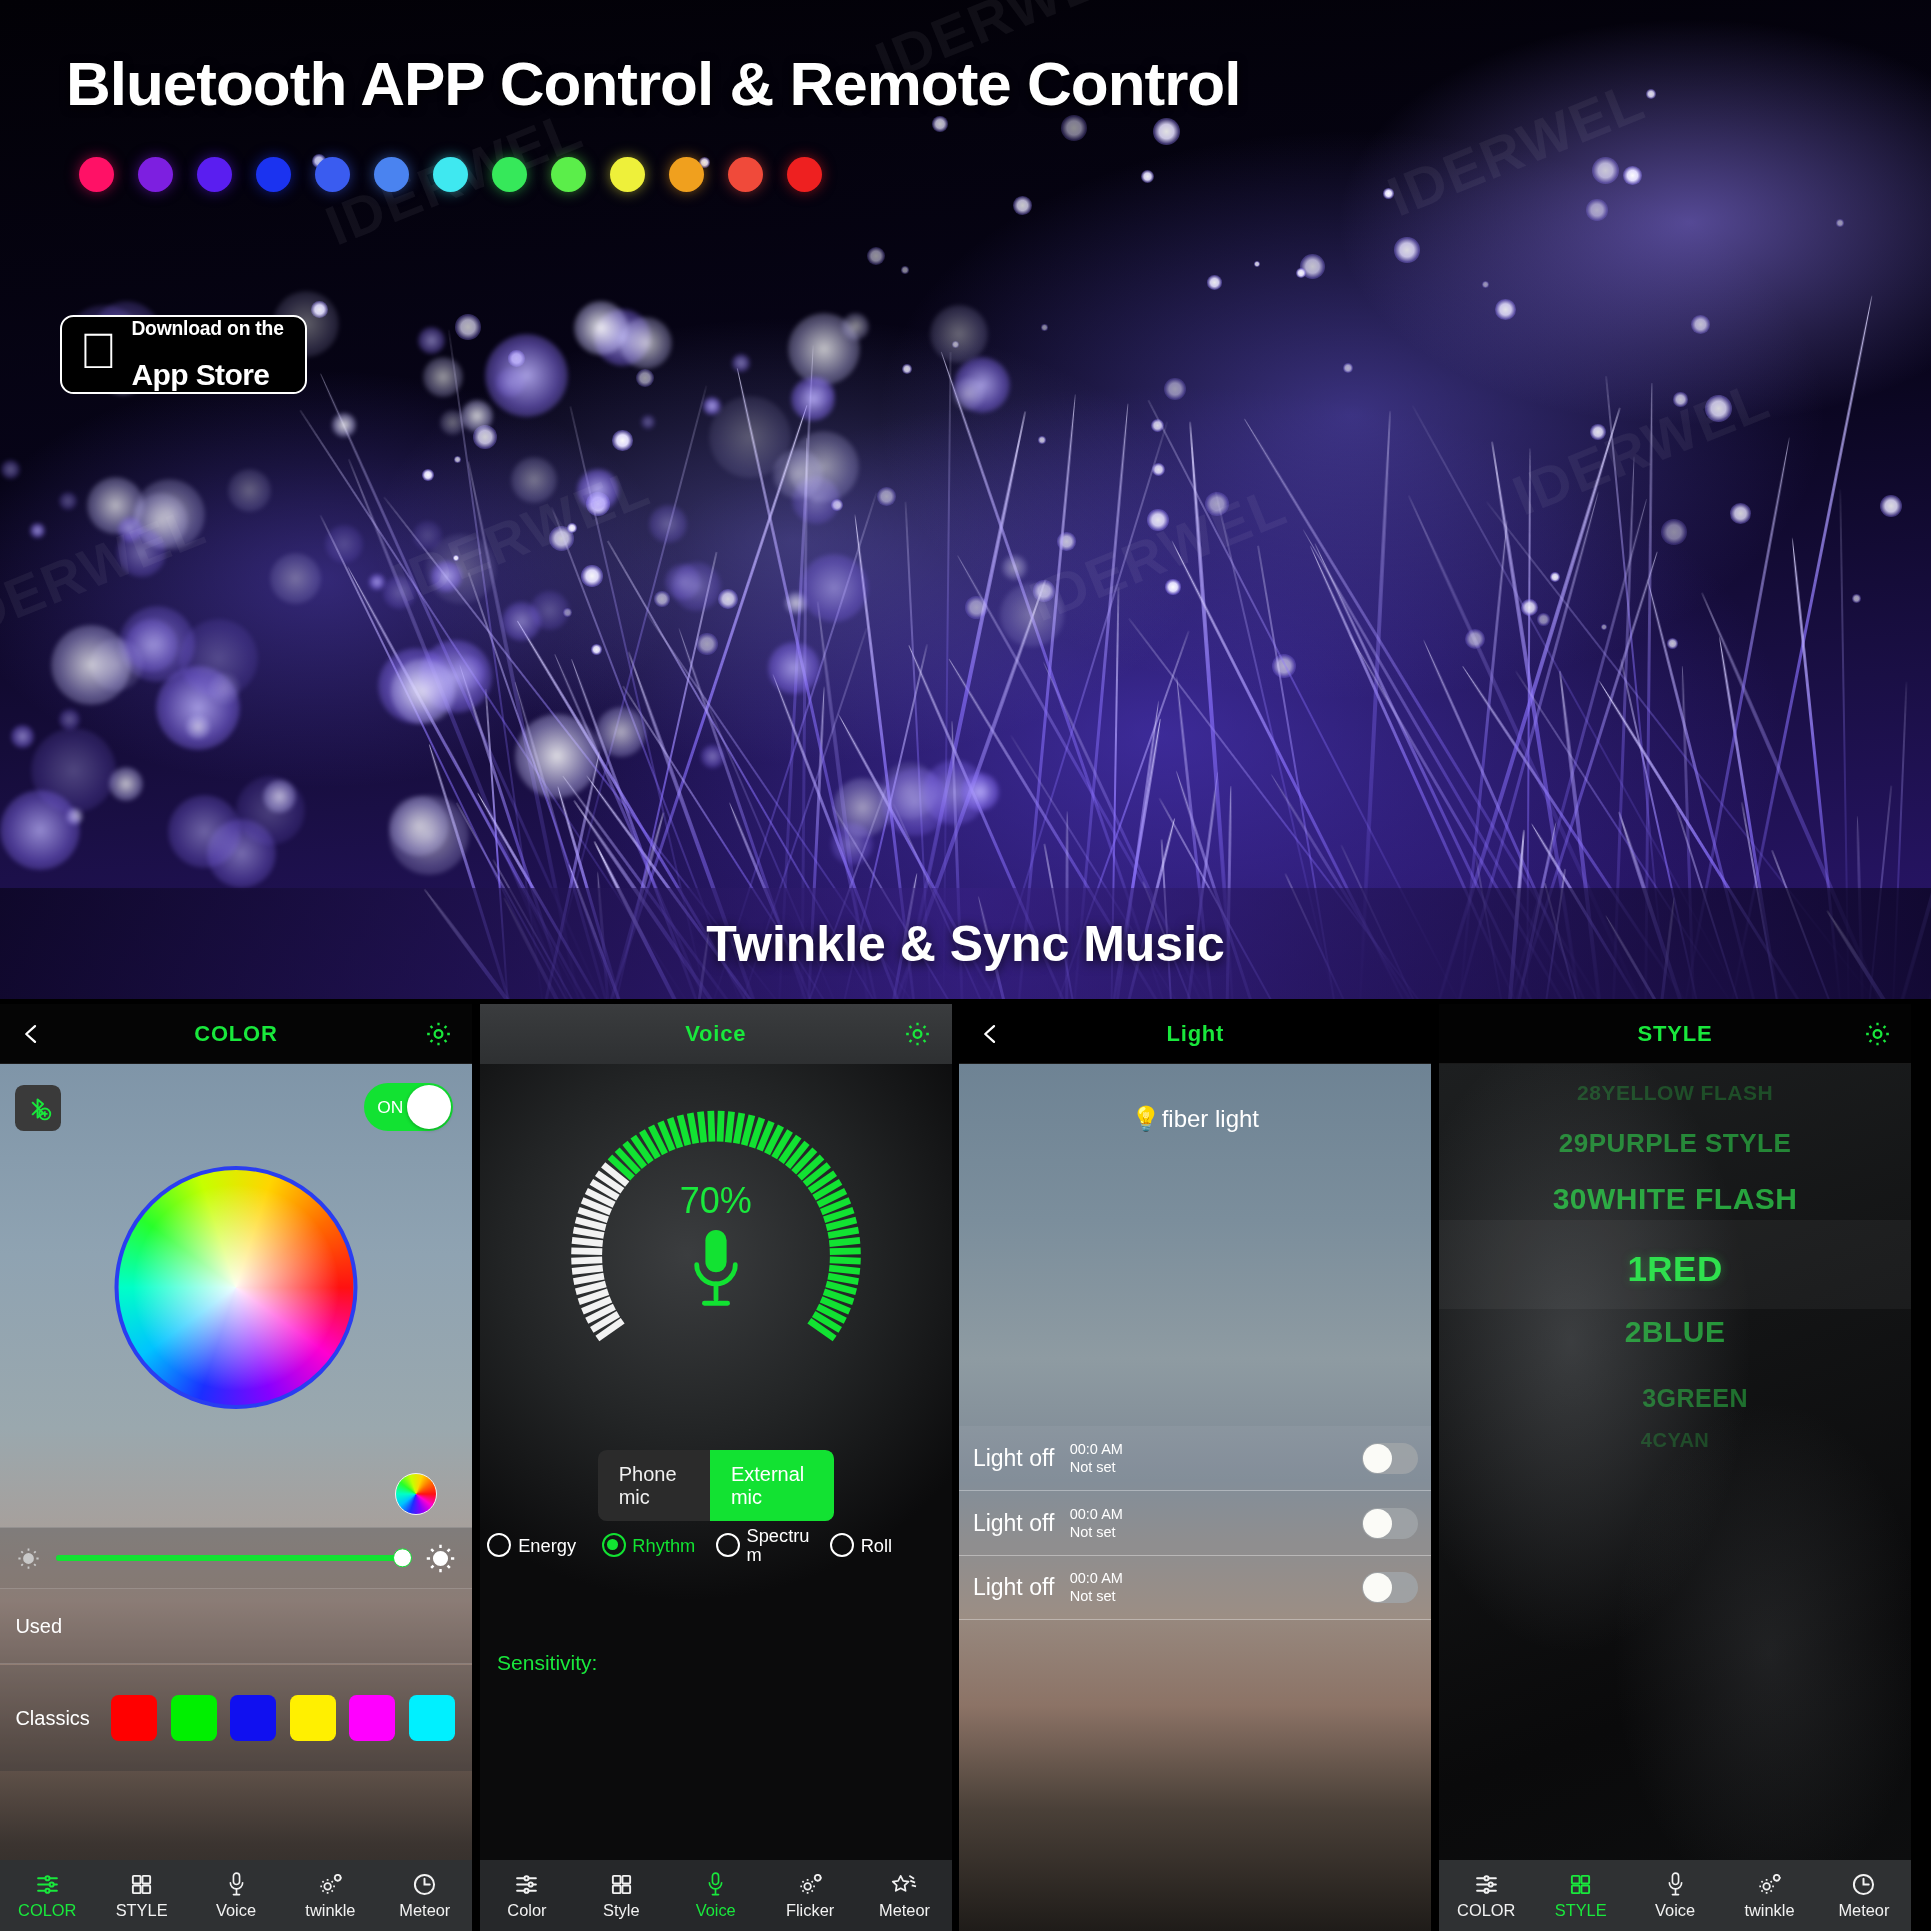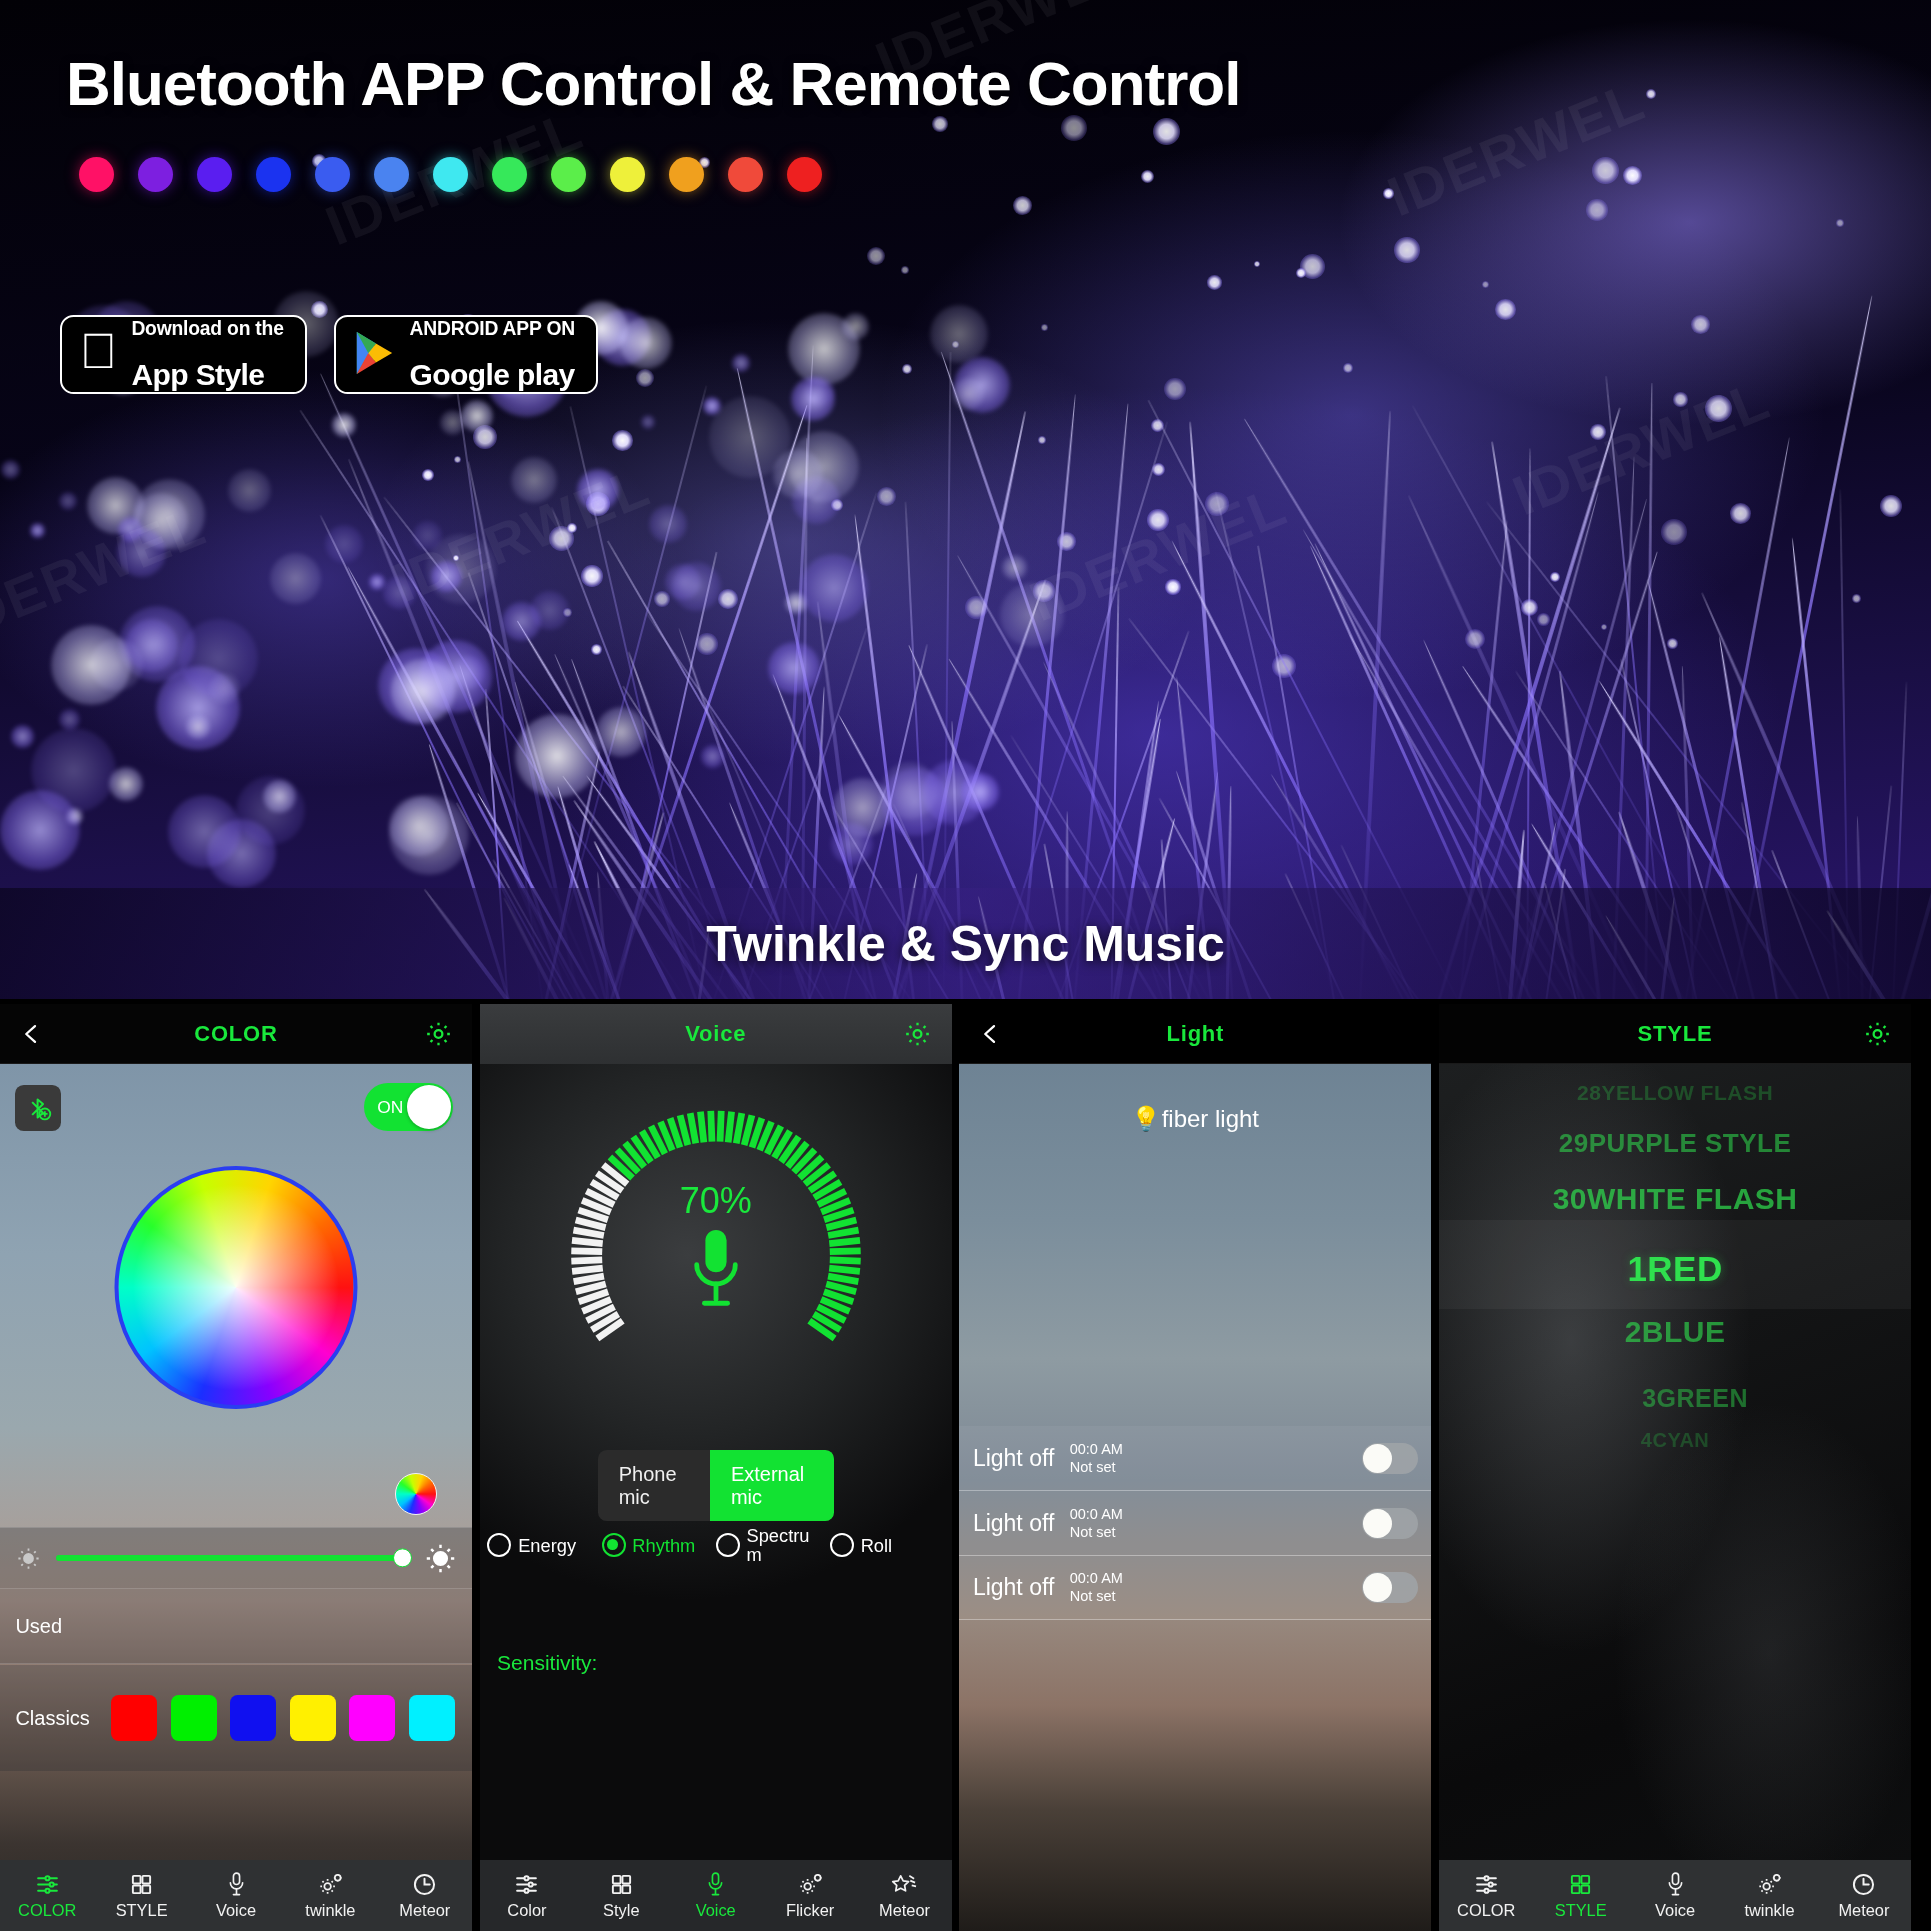--- a/index.html
+++ b/index.html
@@ -558,39 +558,21 @@
         <div class="dot" style="background: rgb(240, 160, 30); box-shadow: rgba(240, 160, 30, 0.533) 0px 0px 13.5px;"></div>
         <div class="dot" style="background: rgb(240, 74, 58); box-shadow: rgba(240, 74, 58, 0.533) 0px 0px 13.5px;"></div>
         <div class="dot" style="background: rgb(238, 32, 32); box-shadow: rgba(238, 32, 32, 0.533) 0px 0px 13.5px;"></div>
       </div>
 
     <div class="badges">
       <div class="badge">
         <div class="apple-glyph"></div>
         <div class="badge-txt">
           <span class="badge-small">Download on the</span>
-          <span class="badge-big">App Style</span>
-        </div>
-      </div>
-      <div class="badge">
-        <span>
-          <svg width="42" height="46" viewBox="0 0 44 48">
-            <polygon points="4,2 30,24 4,46" fill="#34a853"></polygon>
-            <polygon points="4,2 4,46 17,24" fill="#4285f4"></polygon>
-            <polygon points="4,2 30,24 41,24 17,9" fill="#4285f4" opacity="0"></polygon>
-            <path d="M4,2 L22,13 L30,24 L22,35 L4,46 Z" fill="none"></path>
-            <polygon points="4,2 24,14 16,24" fill="#1ba3e0"></polygon>
-            <polygon points="4,46 24,34 16,24" fill="#ea4335"></polygon>
-            <polygon points="24,14 41,24 24,34 16,24" fill="#fbbc04"></polygon>
-            <polygon points="4,2 16,24 24,14" fill="#34a853"></polygon>
-          </svg>
-        </span>
-        <div class="badge-txt">
-          <span class="badge-small">ANDROID APP ON</span>
-          <span class="badge-big">Google play</span>
+          <span class="badge-big">App Store</span>
         </div>
       </div>
     </div>
 
     <div class="subband">
       <div class="subtitle">Twinkle &amp; Sync Music</div>
     </div>
   </div>
 
   <div class="phones">

